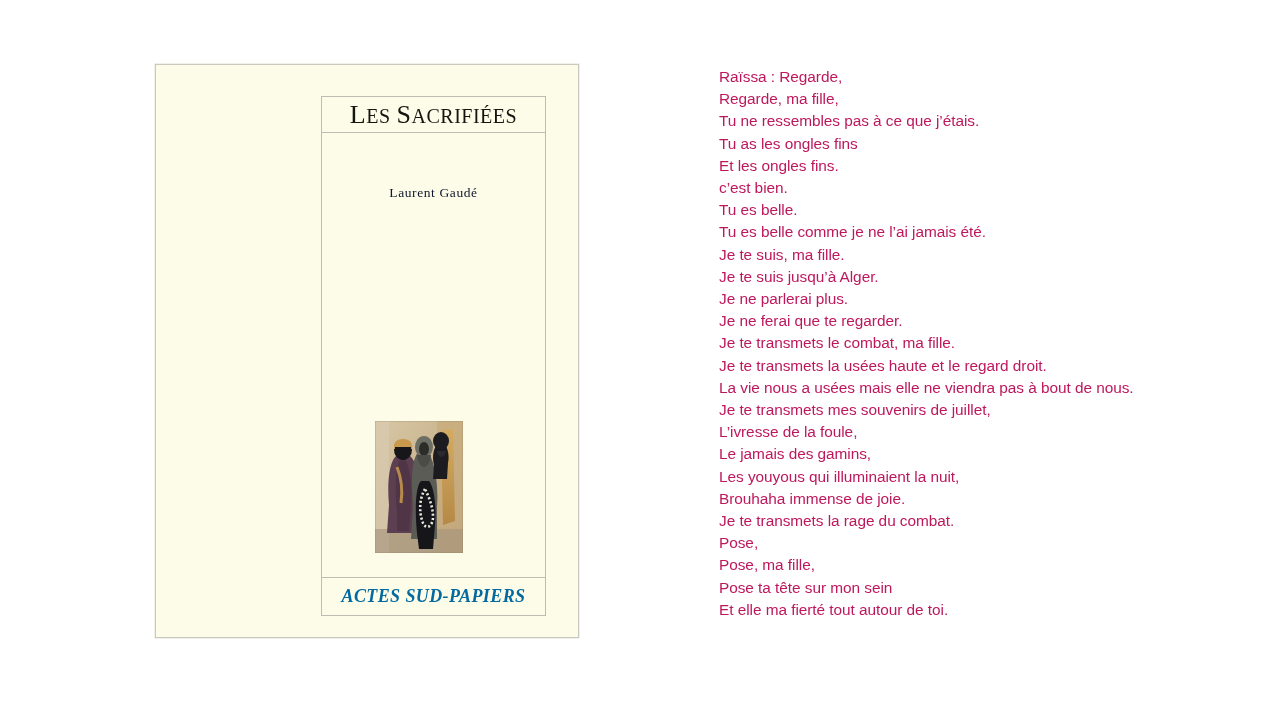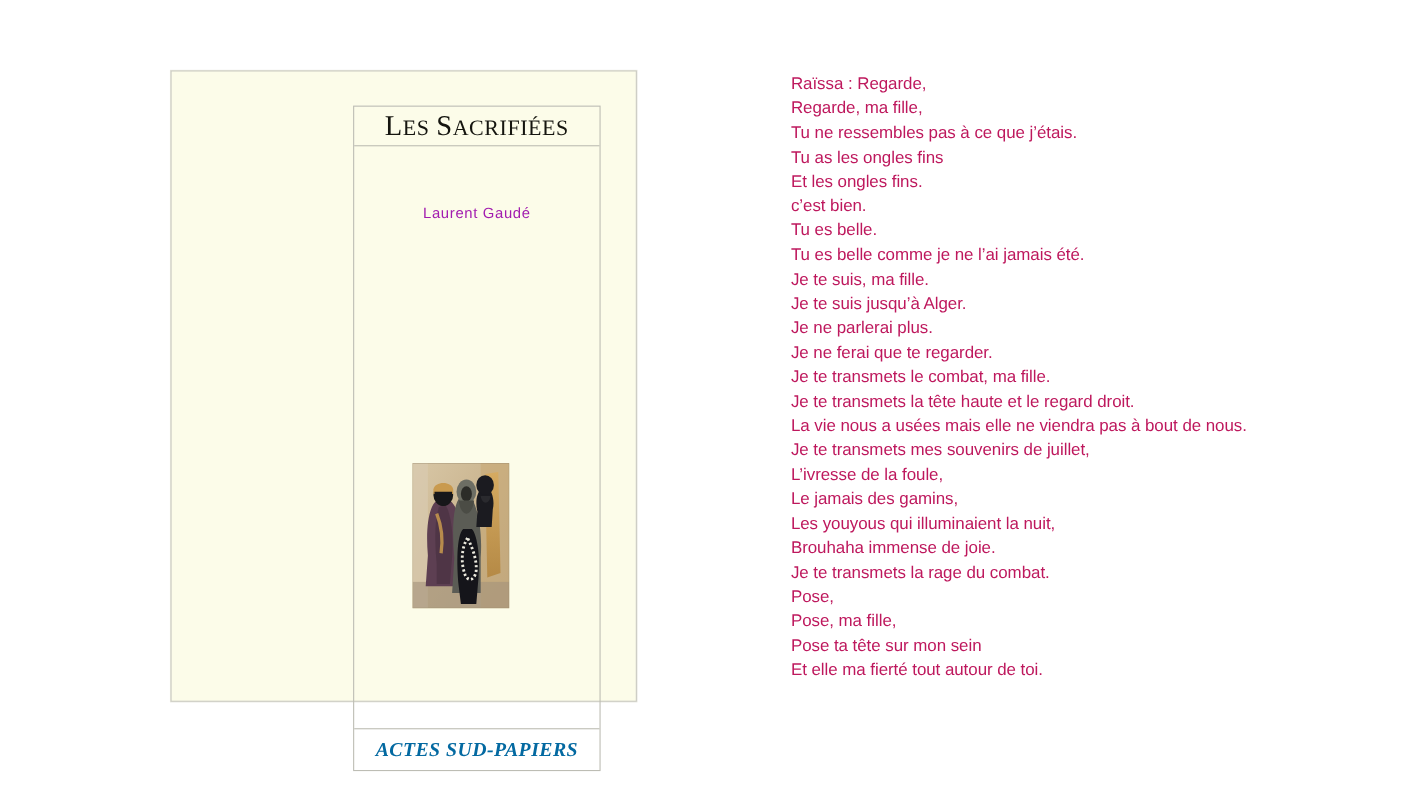--- a/index.html
+++ b/index.html
@@ -34,21 +34,21 @@
     background: #fcfce9;
     border: 1px solid #c9c9c2;
     box-shadow: 0 0 0 0.5px #e3e3da;
   }
 
   #cover-inner-frame {
     position: absolute;
     left: 165px;
     top: 31px;
     width: 225px;
-    height: 605px;
+    height: 520px;
     border: 1px solid #bdbdb4;
     background: transparent;
   }
 
   .cover-band {
     position: absolute;
     left: 0;
     width: 100%;
     border-bottom: 1px solid #bdbdb4;
   }
@@ -81,23 +81,23 @@
     top: 36px;
     left: 0;
     width: 100%;
     height: 74px;
     display: flex;
     align-items: flex-end;
     justify-content: center;
     padding-bottom: 6px;
   }
   #cover-author {
-    font-family: Liberation Sans, sans-serif;
+    font-family: Liberation Serif, serif;
     font-size: 13.5px;
-    color: #a21caf;
+    color: #0f172a;
     letter-spacing: 0.6px;
   }
 
   #cover-artwork {
     position: absolute;
     left: 53px;
     top: 324px;
     width: 88px;
     height: 132px;
     overflow: hidden;
@@ -222,21 +222,21 @@
       <div class="verse-line">Tu as les ongles fins</div>
       <div class="verse-line">Et les ongles fins.</div>
       <div class="verse-line">c’est bien.</div>
       <div class="verse-line">Tu es belle.</div>
       <div class="verse-line">Tu es belle comme je ne l’ai jamais été.</div>
       <div class="verse-line">Je te suis, ma fille.</div>
       <div class="verse-line">Je te suis jusqu’à Alger.</div>
       <div class="verse-line">Je ne parlerai plus.</div>
       <div class="verse-line">Je ne ferai que te regarder.</div>
       <div class="verse-line">Je te transmets le combat, ma fille.</div>
-      <div class="verse-line">Je te transmets la tête haute et le regard droit.</div>
+      <div class="verse-line">Je te transmets la usées haute et le regard droit.</div>
       <div class="verse-line">La vie nous a usées mais elle ne viendra pas à bout de nous.</div>
       <div class="verse-line">Je te transmets mes souvenirs de juillet,</div>
       <div class="verse-line">L’ivresse de la foule,</div>
       <div class="verse-line">Le jamais des gamins,</div>
       <div class="verse-line">Les youyous qui illuminaient la nuit,</div>
       <div class="verse-line">Brouhaha immense de joie.</div>
       <div class="verse-line">Je te transmets la rage du combat.</div>
       <div class="verse-line">Pose,</div>
       <div class="verse-line">Pose, ma fille,</div>
       <div class="verse-line">Pose ta tête sur mon sein</div>

